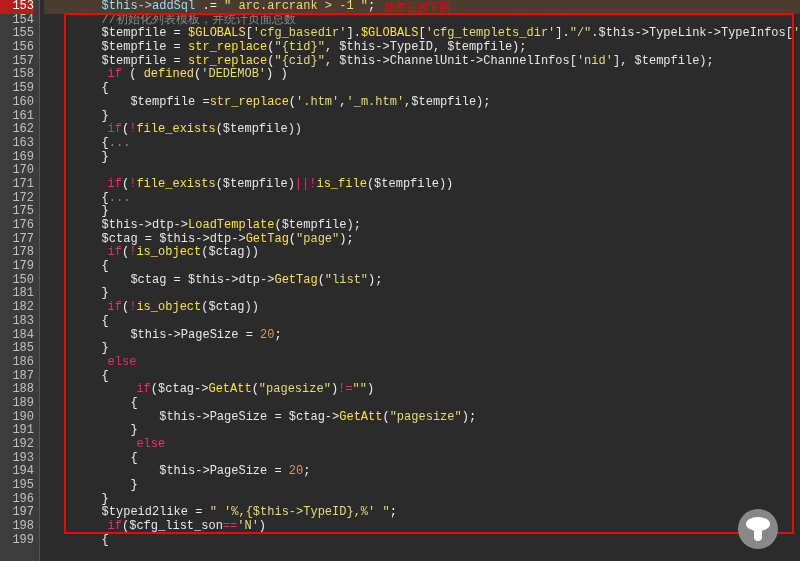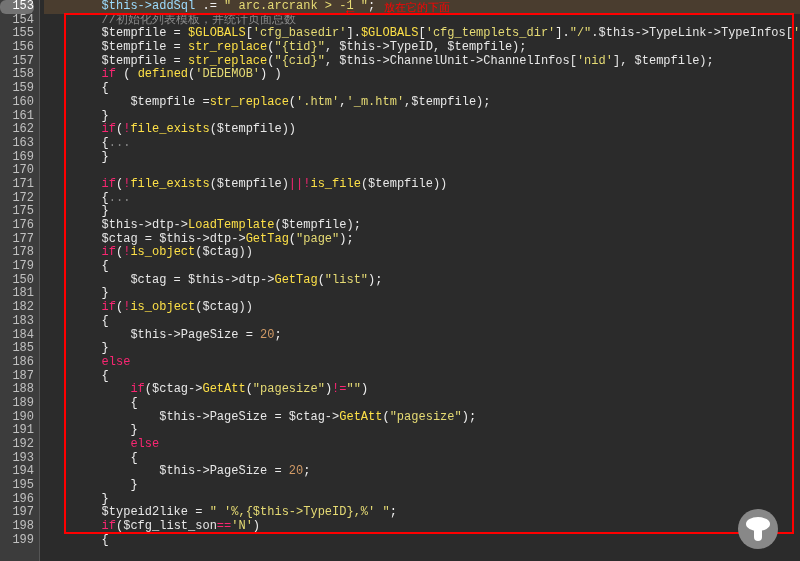--- a/index.html
+++ b/index.html
@@ -27,43 +27,42 @@
       text-align: right;
       padding-right: 5px;
       border-right: 1px solid #555;
       line-height: 13.7px;
     }
     .gutter .ln {
       display: block;
       height: 13.7px;
     }
     .gutter .ln.sel {
-      background: #737373;
+      background: #b91c1c;
       color: #fff;
-      border-radius: 6px;
     }
     .code {
       flex: 1;
       white-space: pre;
       line-height: 13.7px;
       padding-left: 4px;
       position: relative;
     }
     .code-line {
       height: 13.7px;
       position: relative;
     }
     .code-line.hl { background: #4a3d2f; }
     .c-var { color: #e8e8e8; }
     .c-punc { color: #f0f0f0; }
     .c-prop { color: #9cdcfe; }
     .c-func { color: #fde047; }
     .c-num { color: #d19a66; }
     .c-str { color: #e6db74; }
-    .c-kw { color: #f92672; }
+    .c-kw { color: #f92672; margin-left: 6px; }
     .c-op { color: #f92672; }
     .c-cmt { color: #888; }
     .red-box {
       position: absolute;
       border: 2px solid #ff0000;
       pointer-events: none;
       left: 64px;
       top: 13px;
       width: 730px;
       height: 521px;

